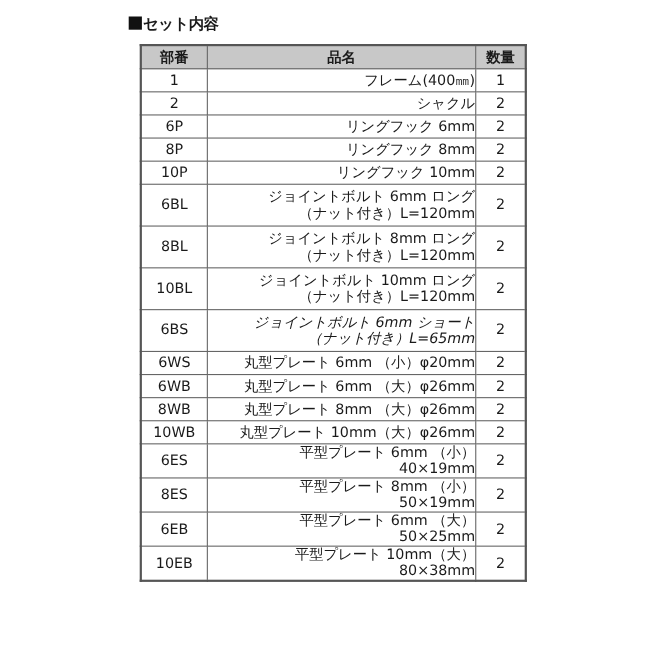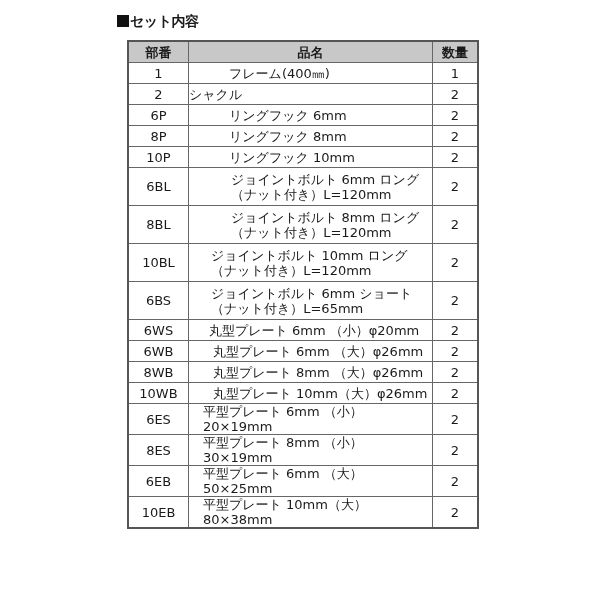--- a/index.html
+++ b/index.html
@@ -9,21 +9,21 @@
            letter-spacing:-0.5px; }
   .title .sq { display:inline-block; width:12px; height:12px; background:#111; margin-right:1px;
                vertical-align:-1px; }
   table { position:absolute; left:127px; top:40px; width:352px; border-collapse:collapse;
           border:2px solid #555; }
   th, td { border:1px solid #666; padding:0; font-size:13px; line-height:15px; }
   th { background:#c8c8c8; font-weight:bold; height:20px; text-align:center; font-size:13px; }
   td.code { width:59px; text-align:center; }
   td.qty { width:44px; text-align:center; }
   td.name { text-align:left; padding-left:0; }
-  td.name span { display:block; }
+  td.name span { display:block;text-align:right; }
   tr.single td { height:20px; }
   tr.double td { height:37px; }
 </style>
 </head>
 <body>
 
 <div class="title">
   <span class="sq"></span><span>セット内容</span>
 </div>
 
@@ -90,21 +90,21 @@
       <tr class="double">
         <td class="code">10BL</td>
         <td class="name" style="padding-left: 22px;">
           <span>ジョイントボルト 10mm ロング</span>
           <span>（ナット付き）L=120mm</span>
         </td>
         <td class="qty">2</td>
       </tr>
       <tr class="double">
         <td class="code">6BS</td>
-        <td class="name" style="padding-left: 22px;">
+        <td class="name" style="padding-left: 22px; font-style: italic;">
           <span>ジョイントボルト 6mm ショート</span>
           <span>（ナット付き）L=65mm</span>
         </td>
         <td class="qty">2</td>
       </tr>
       <tr class="single">
         <td class="code">6WS</td>
         <td class="name" style="padding-left: 20px;">
           <span>丸型プレート 6mm （小）φ20mm</span>
         </td>
@@ -127,28 +127,28 @@
       <tr class="single">
         <td class="code">10WB</td>
         <td class="name" style="padding-left: 24px;">
           <span>丸型プレート 10mm（大）φ26mm</span>
         </td>
         <td class="qty">2</td>
       </tr>
       <tr class="single">
         <td class="code">6ES</td>
         <td class="name" style="padding-left: 14px;">
-          <span>平型プレート 6mm （小）20×19mm</span>
+          <span>平型プレート 6mm （小）40×19mm</span>
         </td>
         <td class="qty">2</td>
       </tr>
       <tr class="single">
         <td class="code">8ES</td>
         <td class="name" style="padding-left: 14px;">
-          <span>平型プレート 8mm （小）30×19mm</span>
+          <span>平型プレート 8mm （小）50×19mm</span>
         </td>
         <td class="qty">2</td>
       </tr>
       <tr class="single">
         <td class="code">6EB</td>
         <td class="name" style="padding-left: 14px;">
           <span>平型プレート 6mm （大）50×25mm</span>
         </td>
         <td class="qty">2</td>
       </tr>

